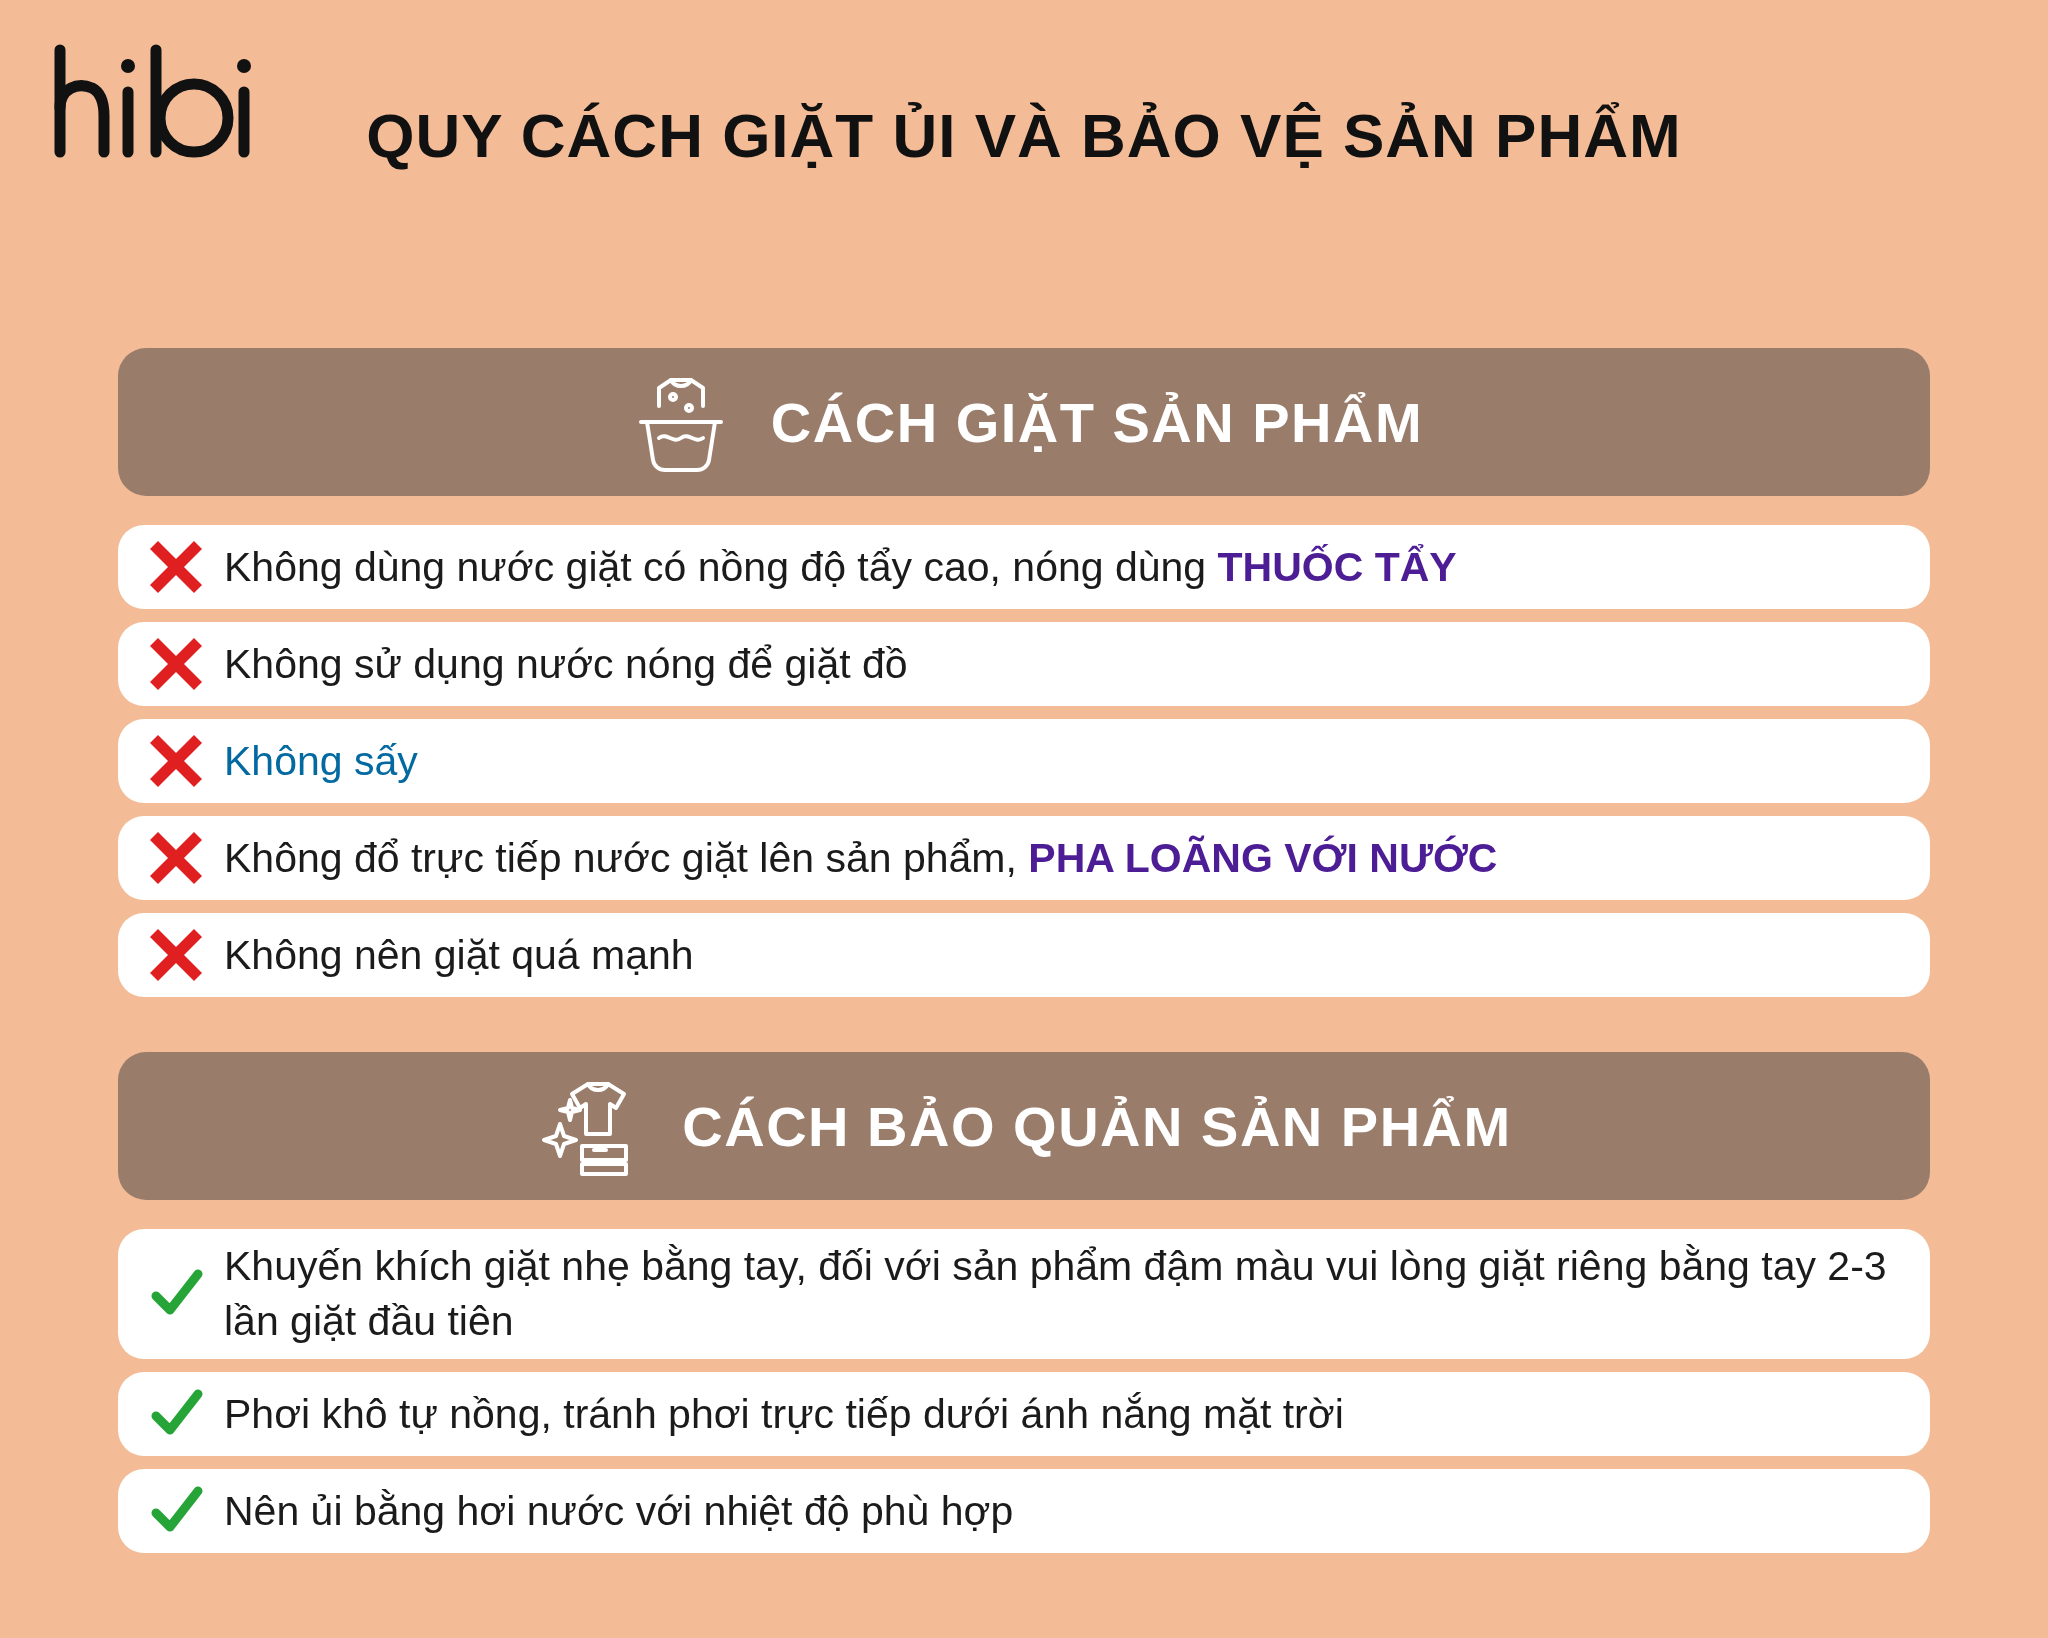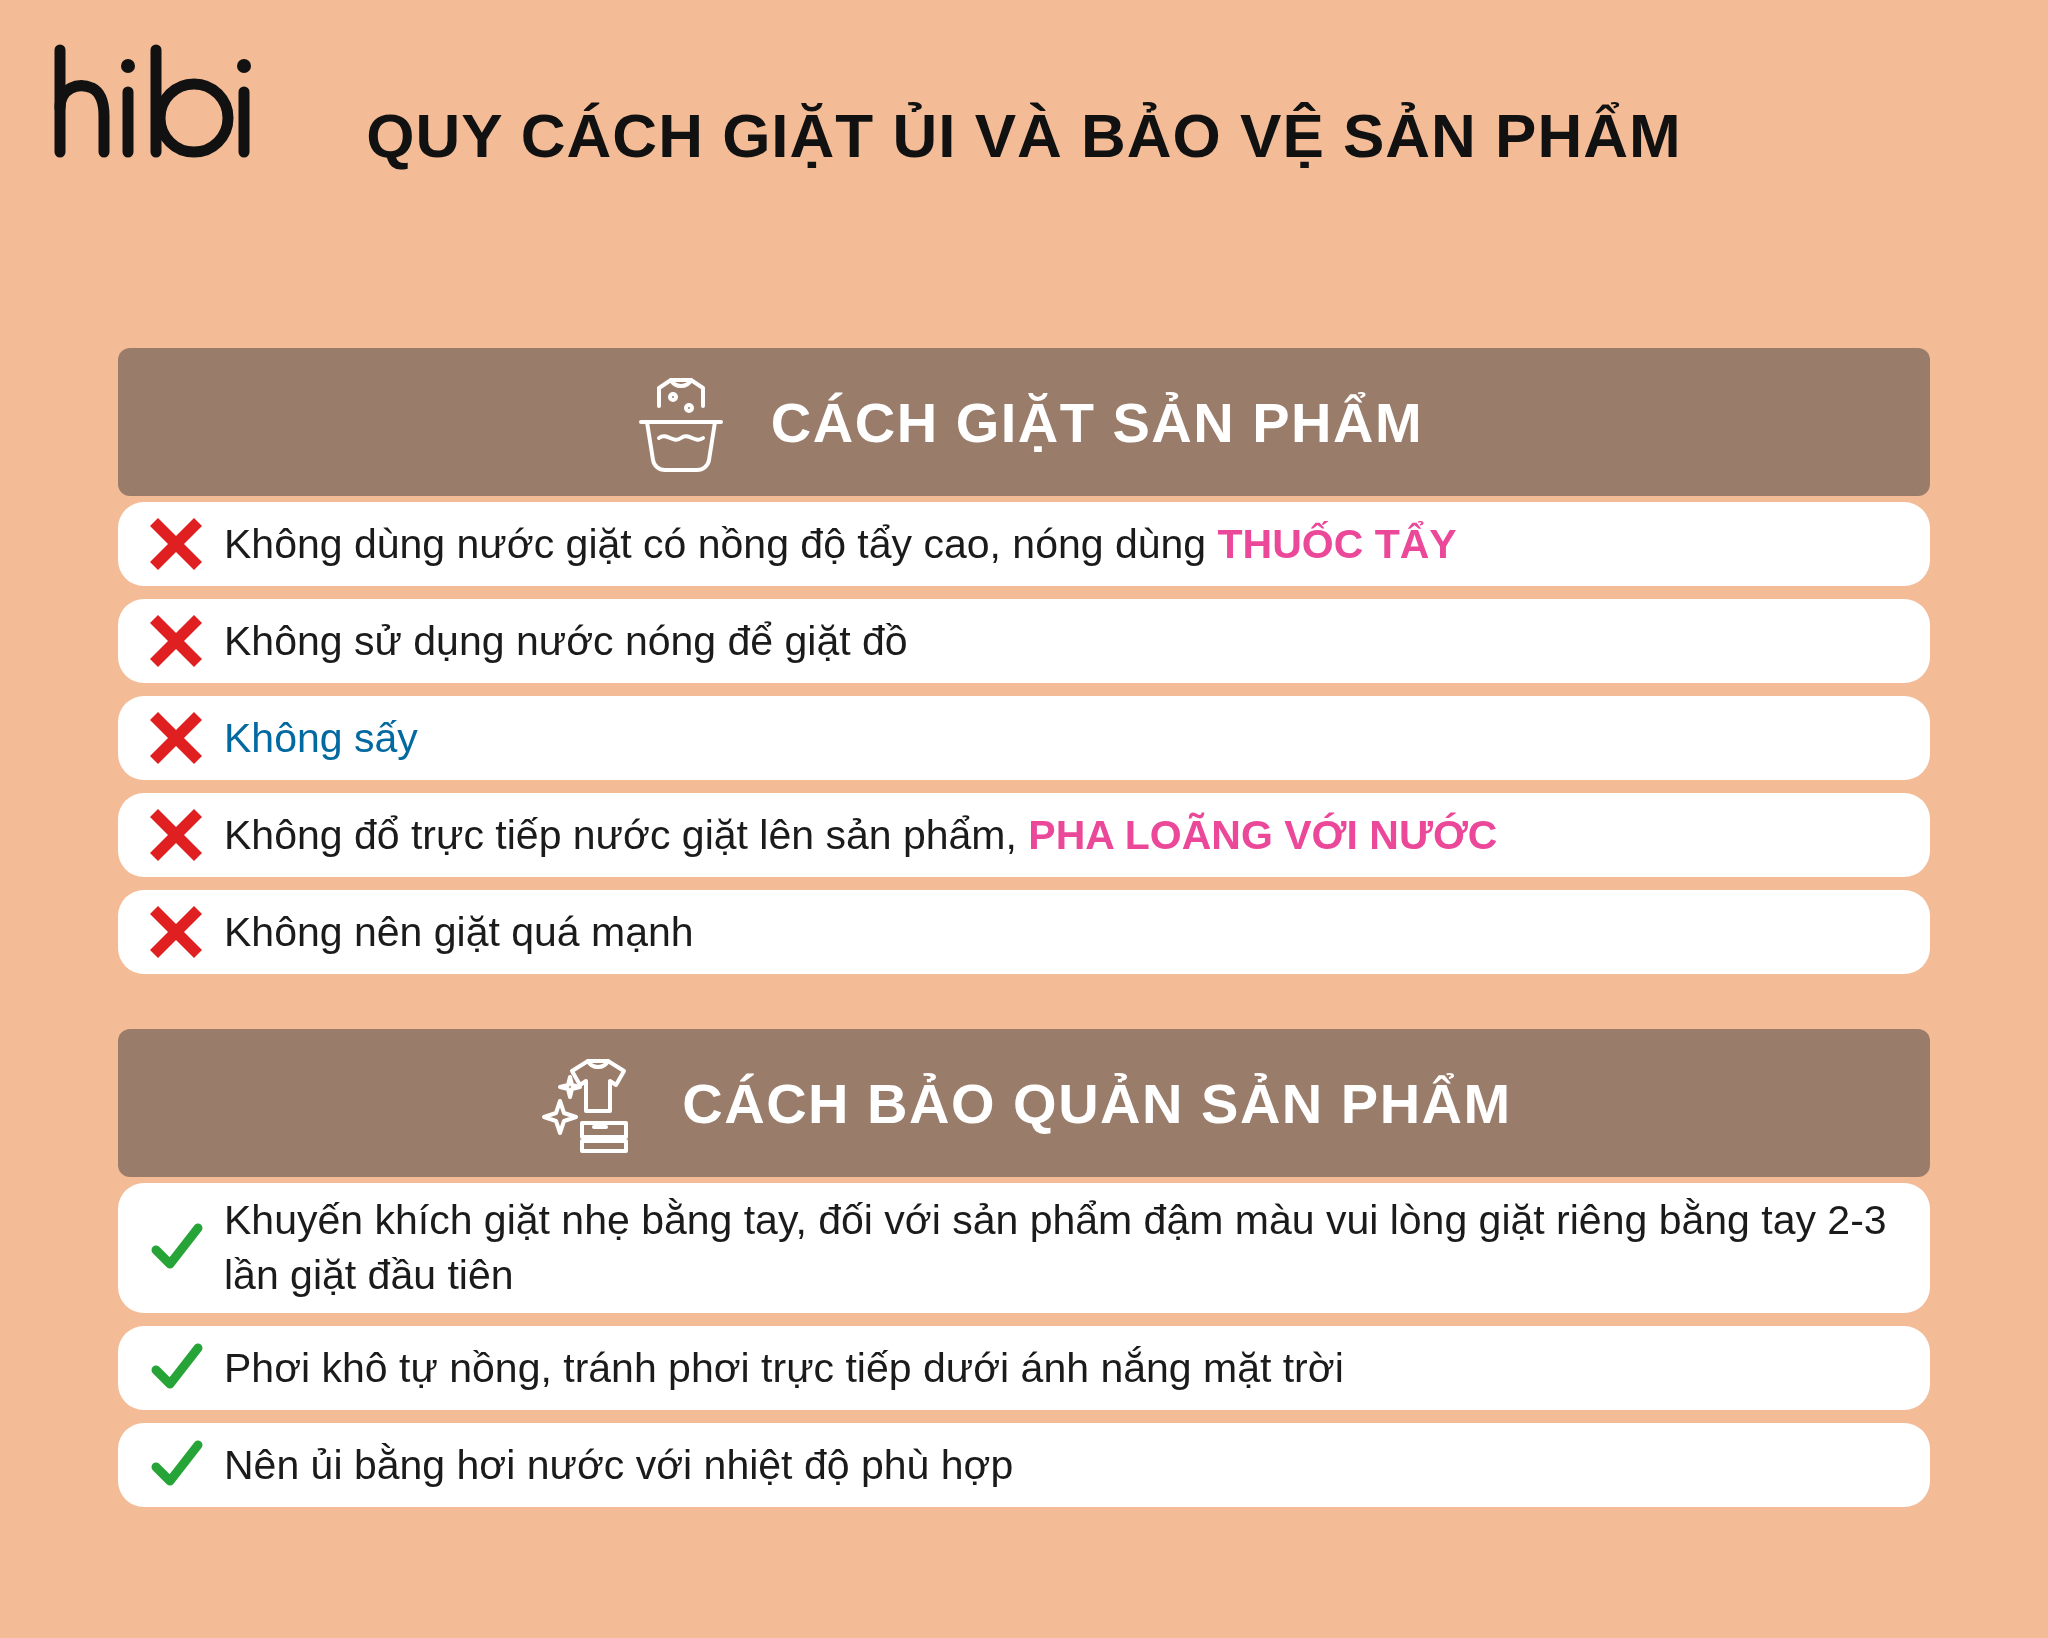--- a/index.html
+++ b/index.html
@@ -42,27 +42,27 @@
     line-height: 1.28;
     padding: 0 260px;
   }
 
   
   .section {
     margin: 0 118px;
   }
   .section-bar {
     background: #9a7c6a;
-    border-radius: 12px;
+    border-radius: 28px;
     height: 148px;
     display: flex;
     align-items: center;
     justify-content: center;
     gap: 34px;
-    margin-bottom: 6px;
+    margin-bottom: 29px;
   }
   .section-bar .bar-icon {
     width: 112px;
     height: 112px;
     flex: 0 0 auto;
     display: flex;
     align-items: center;
     justify-content: center;
   }
   .section-bar .bar-title {
@@ -98,21 +98,21 @@
   }
 
   .row-text {
     font-size: 41px;
     color: #1b1b1b;
     line-height: 1.34;
     font-weight: 500;
   }
   .row-text.muted { color: #0369a1; }
   .row-text .hl {
-    color: #ec4899;
+    color: #4c1d95;
     font-weight: bold;
   }
 
   .gap { height: 42px; }
 
   .chk-stroke { stroke: #27a437; }
   .x-fill { fill: #e02020; }
 </style>
 </head>
 <body>

